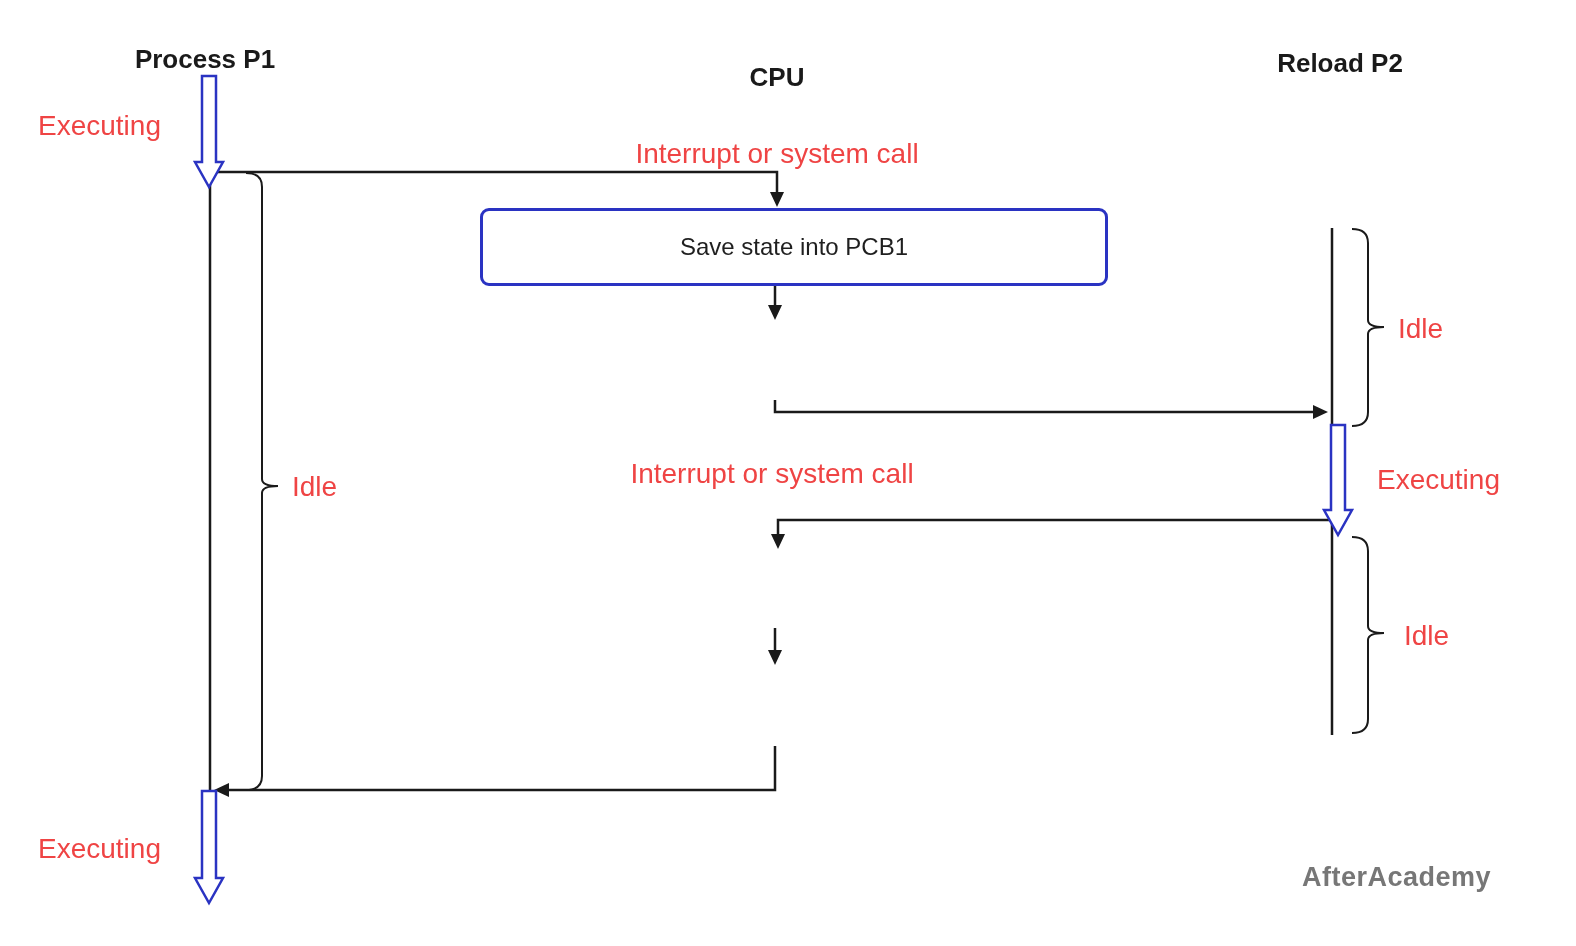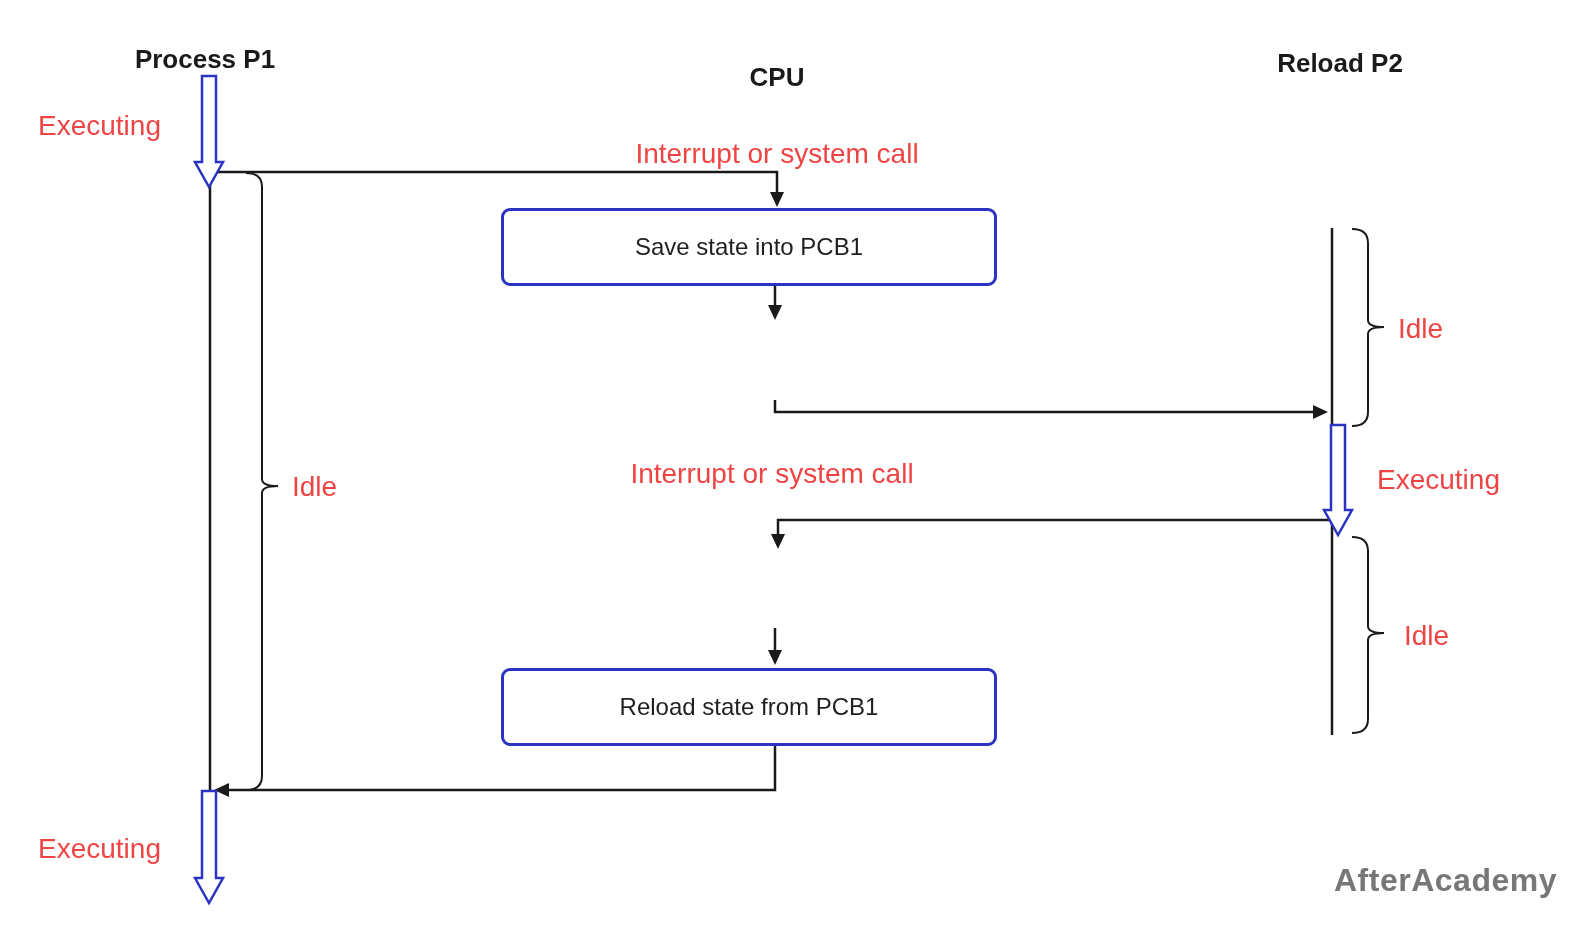--- a/index.html
+++ b/index.html
@@ -23,49 +23,47 @@
     transform: translateX(-50%);
   }
   .lbl {
     font-size: 28px;
     color: #ef4444;
   }
   .lbl-centered { transform: translateX(-50%); }
   .step-box {
     position: absolute;
     left: 480px;
-    width: 496px;
+    width: 628px;
     height: 78px;
     border: 3px solid #2a33c2;
     border-radius: 9px;
     background: #ffffff;
     display: flex;
     align-items: center;
     justify-content: center;
     font-size: 24px;
     color: #1f1f1f;
     box-sizing: border-box;
-    margin-left: 21px;
   }
   #connector-layer {
     position: absolute;
     left: 0; top: 0;
     width: 1576px;
     height: 946px;
   }
   .black-line { stroke: #1a1a1a; stroke-width: 2.5; fill: none; }
   .thin-line  { stroke: #1a1a1a; stroke-width: 2;   fill: none; }
   .arrowhead  { fill: #1a1a1a; stroke: none; }
   .hollow-arrow { fill: #ffffff; stroke: #2a33c2; stroke-width: 2.5; }
   .watermark {
     font-weight: bold;
-    font-size: 32px;
+    font-size: 27px;
     color: #777777;
     letter-spacing: 0.5px;
-    margin-left: 32px;
   }
 </style>
 </head>
 <body>
 
 <div id="stage">
 
   <div class="abs col-header" style="left:205px; top:44px;">Process P1</div>
   <div class="abs col-header" style="left:777px; top:62px;">CPU</div>
   <div class="abs col-header" style="left:1340px; top:48px;">Reload P2</div>
@@ -109,21 +107,20 @@
     <path class="thin-line" d="M 246,173 Q 262,173 262,187 L 262,479 Q 262,486 278,486 Q 262,486 262,493 L 262,776 Q 262,790 246,790"></path>
     <path class="thin-line" d="M 1352,229 Q 1368,229 1368,243 L 1368,320 Q 1368,327 1384,327 Q 1368,327 1368,334 L 1368,412 Q 1368,426 1352,426"></path>
     <path class="thin-line" d="M 1352,537 Q 1368,537 1368,551 L 1368,626 Q 1368,633 1384,633 Q 1368,633 1368,640 L 1368,719 Q 1368,733 1352,733"></path>
 
     <polygon class="hollow-arrow" points="202,76 216,76 216,162 223,162 209,187 195,162 202,162"></polygon>
     <polygon class="hollow-arrow" points="1331,425 1345,425 1345,510 1352,510 1338,535 1324,510 1331,510"></polygon>
     <polygon class="hollow-arrow" points="202,791 216,791 216,878 223,878 209,903 195,878 202,878"></polygon>
   </svg>
 
   <div class="step-box" style="top:208px;">Save state into PCB1</div>
-  <div class="step-box" style="top:668px;">Reload state from PCB1</div>
 
   <div class="abs lbl" style="left:38px; top:110px;">Executing</div>
   <div class="abs lbl lbl-centered" style="left:777px; top:138px;">Interrupt or system call</div>
   <div class="abs lbl" style="left:292px; top:471px;">Idle</div>
   <div class="abs lbl" style="left:1398px; top:313px;">Idle</div>
   <div class="abs lbl" style="left:1377px; top:464px;">Executing</div>
   <div class="abs lbl lbl-centered" style="left:772px; top:458px;">Interrupt or system call</div>
   <div class="abs lbl" style="left:1404px; top:620px;">Idle</div>
   <div class="abs lbl" style="left:38px; top:833px;">Executing</div>
 

